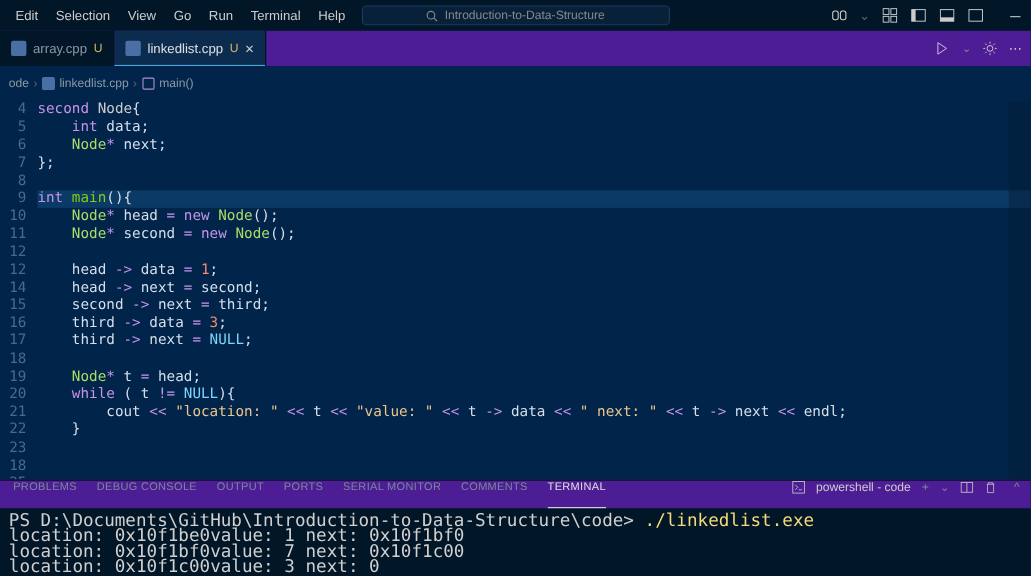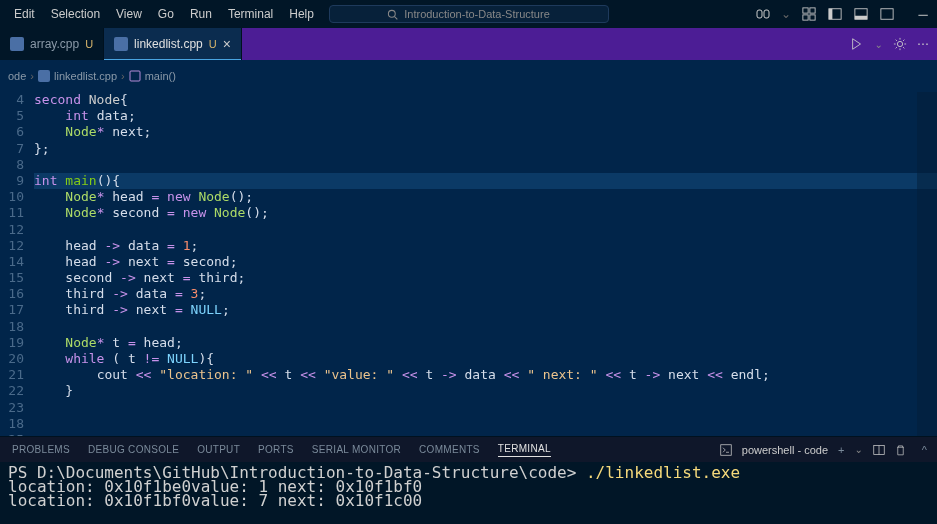--- a/index.html
+++ b/index.html
@@ -124,24 +124,23 @@
 .minimap {
   position: absolute;
   right: 0; top: 0;
   width: 20px;
   height: 100%;
   background: #031e38;
   opacity: 0.5;
 }
 .panel-tabs {
   height: 26px;
-  background: #0f172a;
+  background: #4c1d95;
   border-top: 1px solid #00111f;
   display: flex;
-  align-items: center;
   padding: 0 12px;
   gap: 18px;
   font-size: 10px;
   text-transform: uppercase;
   color: #7a8a9a;
   position: relative;
 }
 .panel-tab { cursor: pointer; letter-spacing: 0.3px; }
 .panel-tab.active { color: #e0e0e0; border-bottom: 1px solid #e0e0e0; padding-bottom: 2px; }
 .panel-right { position: absolute; right: 10px; display: flex; align-items: center; gap: 10px; font-size: 11px; text-transform: none; }
@@ -351,13 +350,14 @@
         </svg>
     </span>
     <span style="margin-left:6px">^</span>
   </div>
 </div>
 
 <div class="terminal-body">
   <div><span>PS D:\Documents\GitHub\Introduction-to-Data-Structure\code&gt; </span><span class="term-cmd">./linkedlist.exe</span></div>
   <div>location: 0x10f1be0value: 1 next: 0x10f1bf0</div>
   <div>location: 0x10f1bf0value: 7 next: 0x10f1c00</div>
+  <div>location: 0x10f1c00value: 3 next: 0</div>
 </div>
 
 </body></html>

